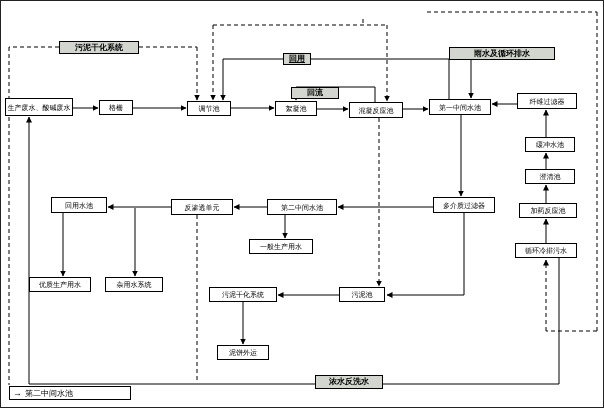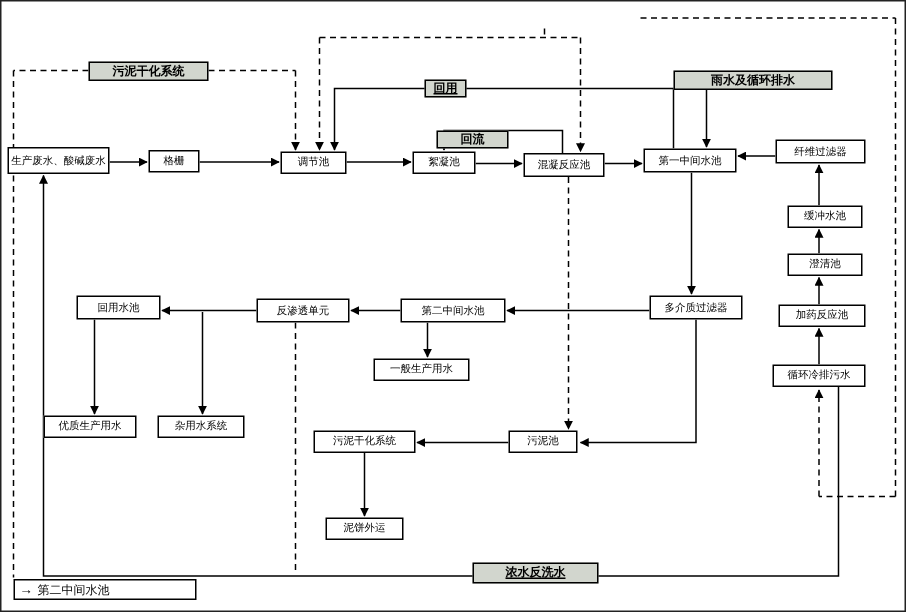--- a/index.html
+++ b/index.html
@@ -102,14 +102,14 @@
     <div class="box" style="left: 248px; top: 238px; width: 64px; height: 15px;">一般生产用水</div>
     <div class="box" style="left: 28px; top: 276px; width: 62px; height: 15px;">优质生产用水</div>
     <div class="box" style="left: 104px; top: 276px; width: 58px; height: 15px;">杂用水系统</div>
     <div class="box" style="left: 338px; top: 286px; width: 46px; height: 15px;">污泥池</div>
     <div class="box" style="left: 208px; top: 286px; width: 68px; height: 15px;">污泥干化系统</div>
     <div class="box" style="left: 216px; top: 344px; width: 52px; height: 15px;">泥饼外运</div>
     <div class="box tag" style="left: 58px; top: 40px; width: 80px; height: 13px;">污泥干化系统</div>
     <div class="box tag" style="left: 448px; top: 46px; width: 106px; height: 13px;">雨水及循环排水</div>
     <div class="box tag" style="left: 282px; top: 52px; width: 28px; height: 12px; text-decoration: underline;">回用</div>
     <div class="box tag" style="left: 290px; top: 86px; width: 48px; height: 12px;">回流</div>
-    <div class="box tag" style="left: 314px; top: 374px; width: 84px; height: 14px; text-decoration: underline;">浓水反洗水</div>
+    <div class="box tag" style="left: 314px; top: 374px; width: 68px; height: 14px;">浓水反洗水</div>
   </div>
 
 </body></html>

